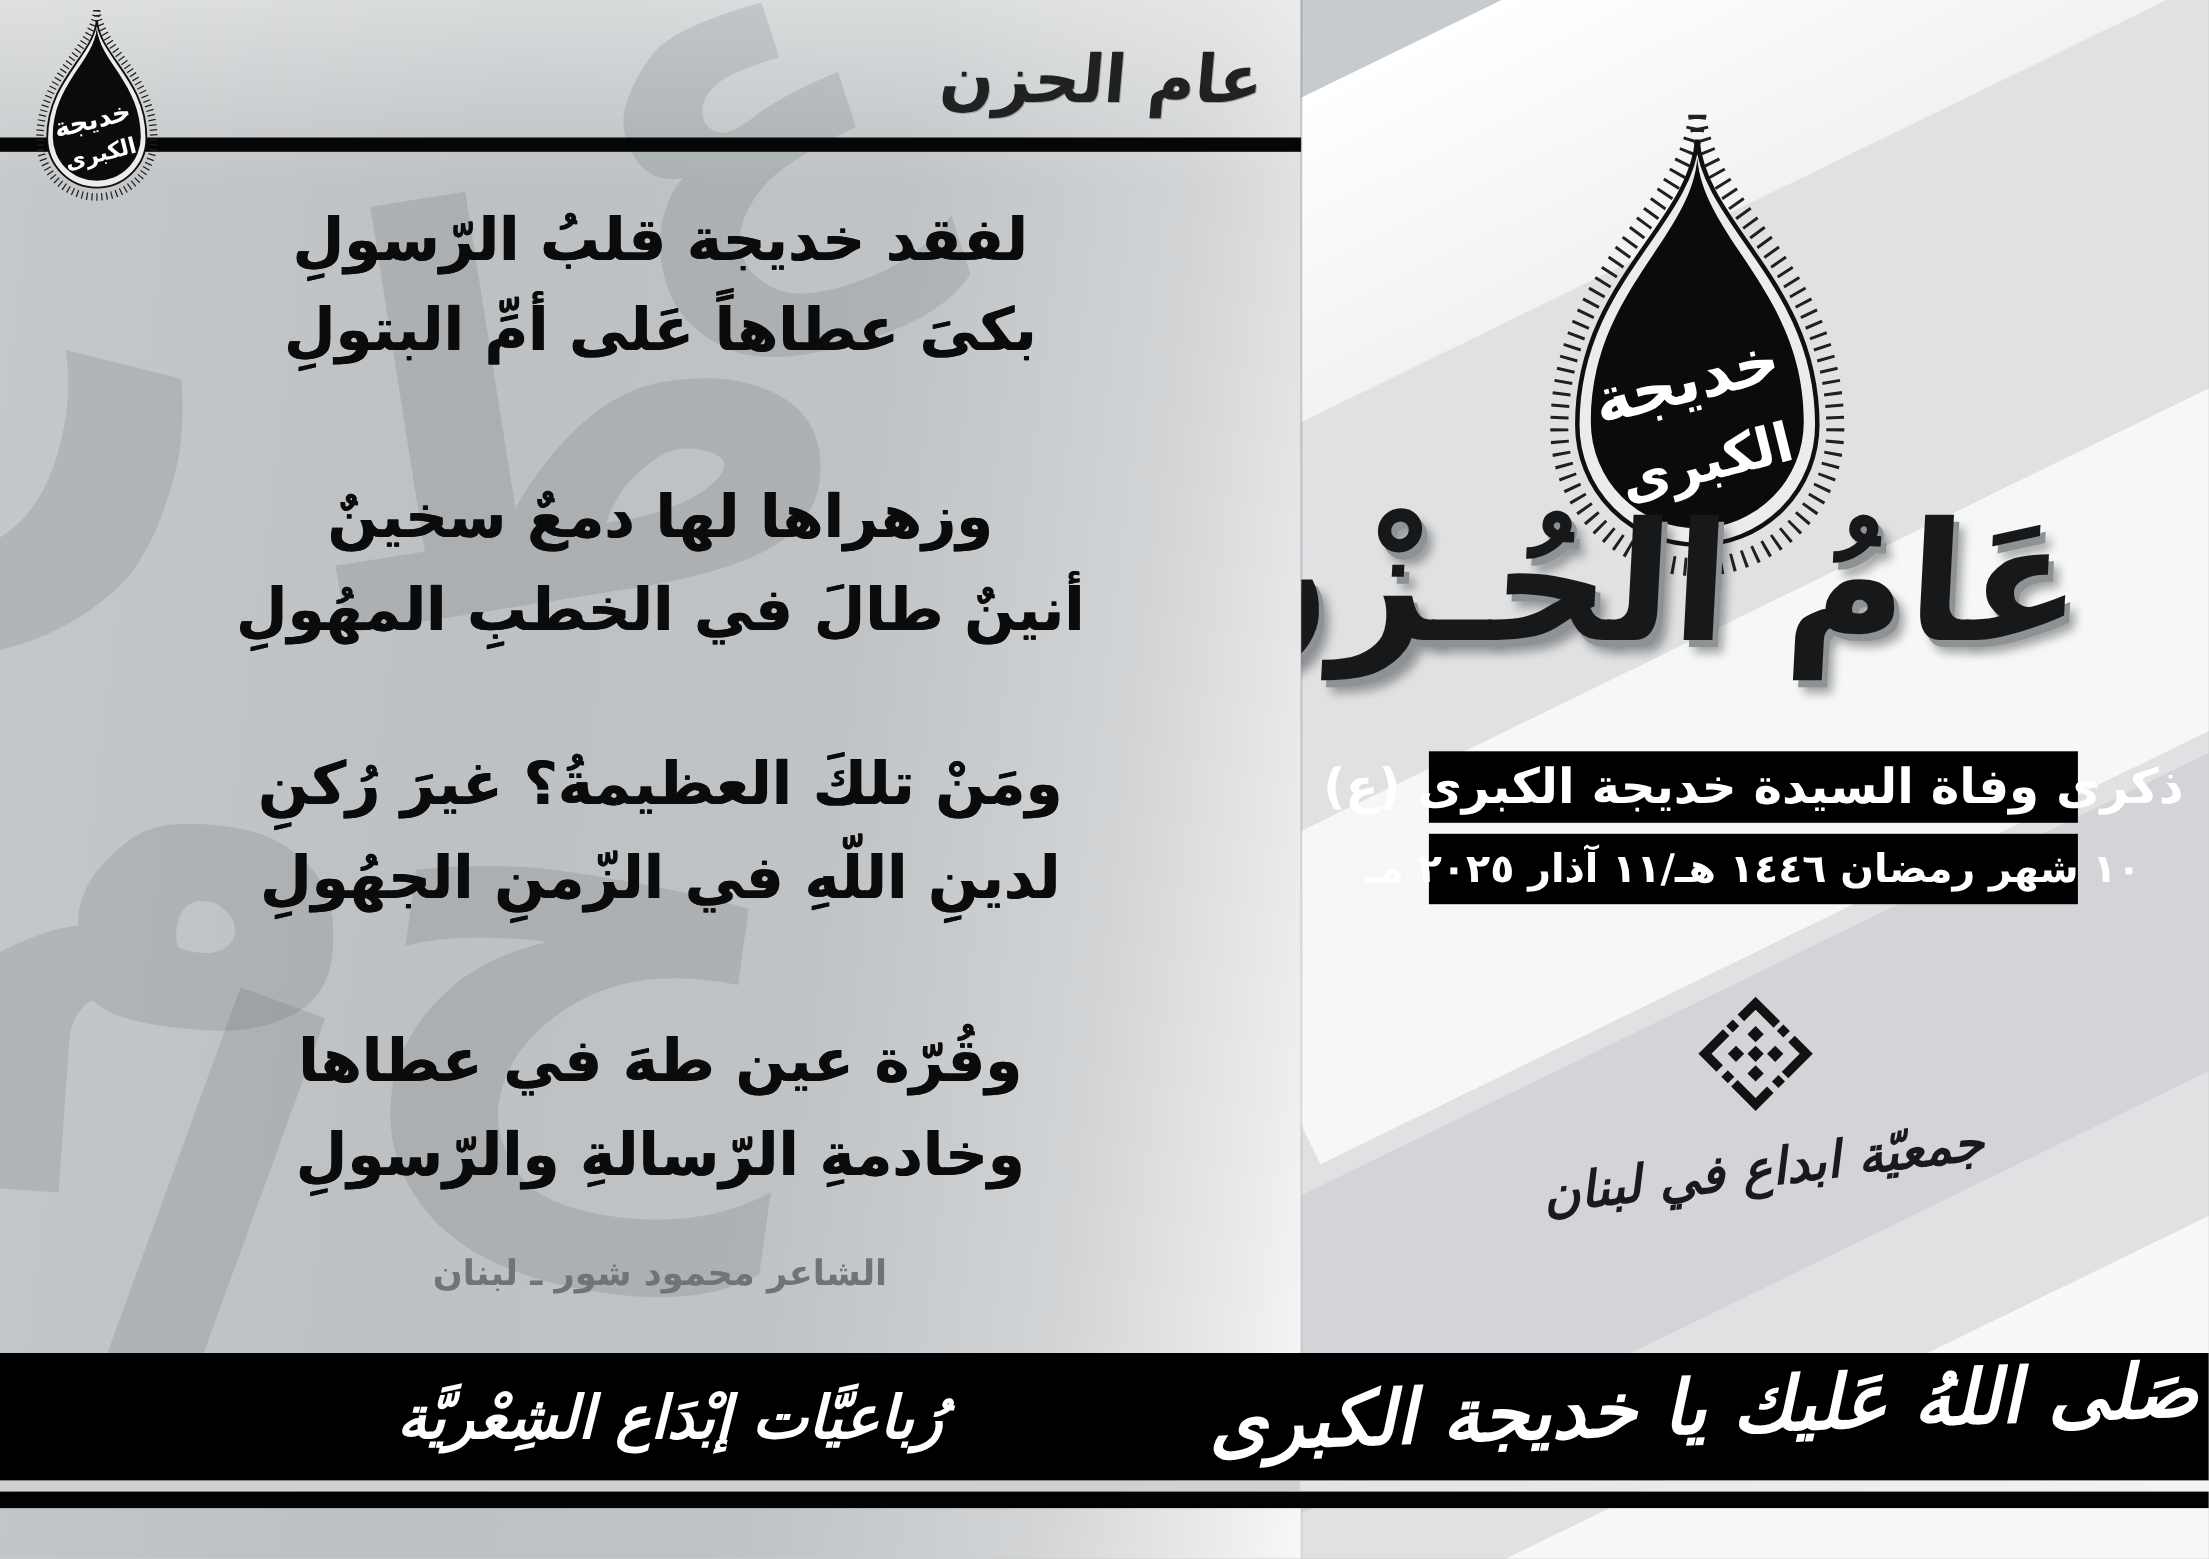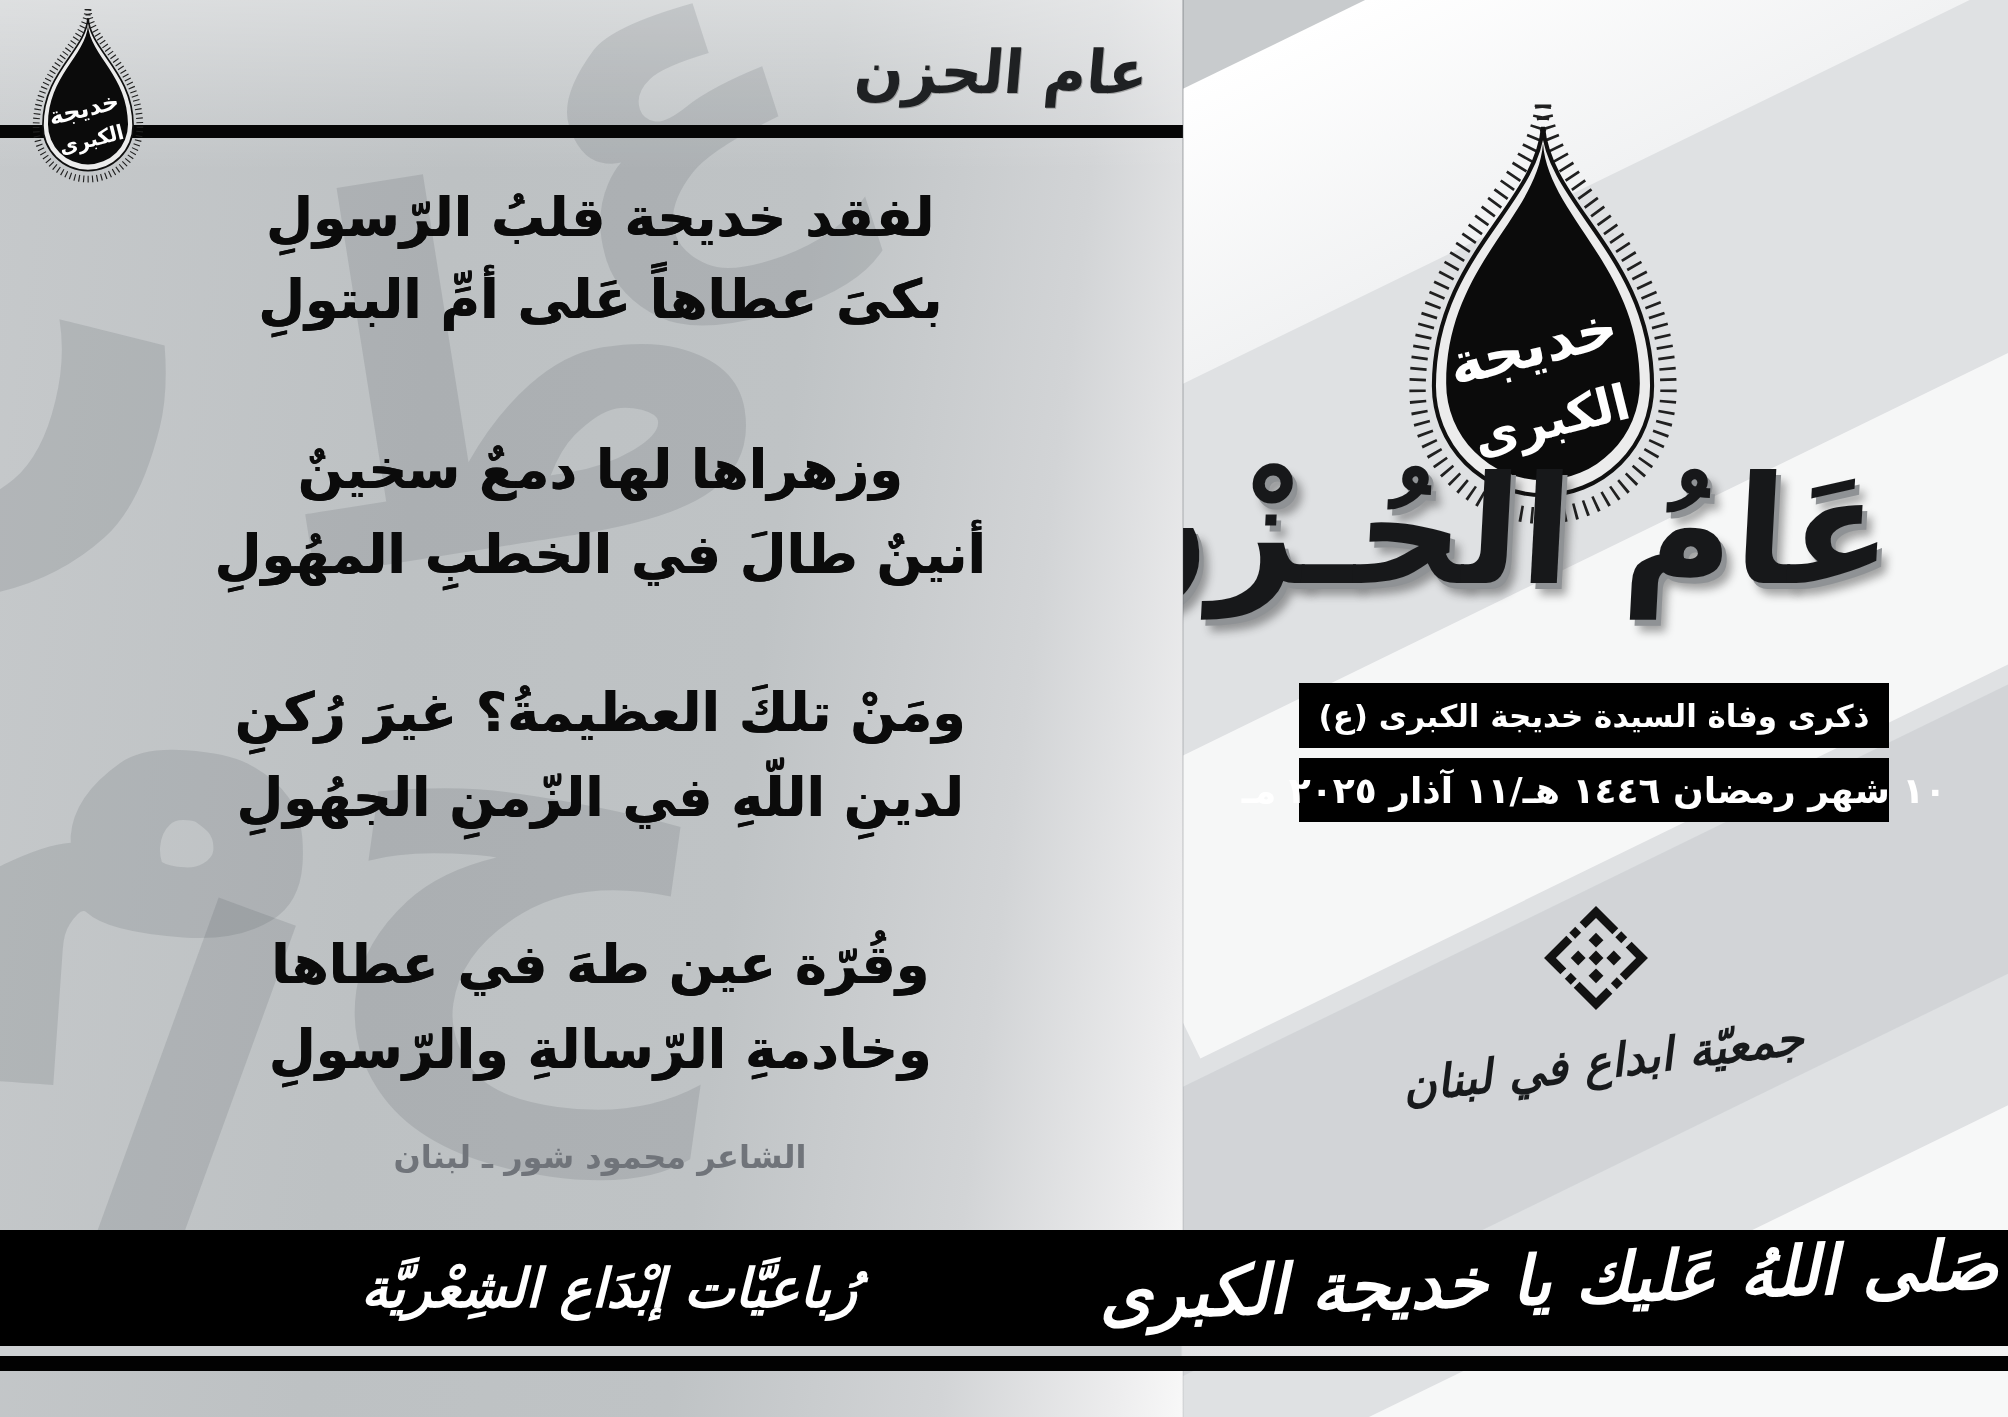--- a/index.html
+++ b/index.html
@@ -74,21 +74,21 @@
     font-size:150px; font-weight:bold; color:#17181a; text-align:center; direction:rtl;
     line-height:1.25; white-space:nowrap; transform:skewX(-3deg);
     text-shadow:5px 6px 0 #8f9295, 10px 12px 9px rgba(25,25,25,.38);
   }
 
   .banner {
     position:absolute; left:116px; width:590px; z-index:3; background:#000;
     color:#fff; display:flex; align-items:center; justify-content:center;
     direction:rtl; font-weight:bold; white-space:nowrap;
   }
-  .banner-event { top:683px; height:65px; font-size:31px; }
+  .banner-event { top:683px; height:65px; font-size:44px; }
   .banner-date  { top:758px; height:64px; font-size:36px; }
 
   .kufic-logo { position:absolute; left:350px; top:895px; width:126px; height:126px; z-index:3; }
   .kufic-logo svg { width:100%; height:100%; display:block; }
 
   .association {
     position:absolute; left:140px; top:1035px; width:560px; z-index:3;
     font-size:46px; font-weight:bold; font-style:italic; color:#181a1c;
     text-align:center; direction:rtl; transform:rotate(-7deg); white-space:nowrap;
   }

